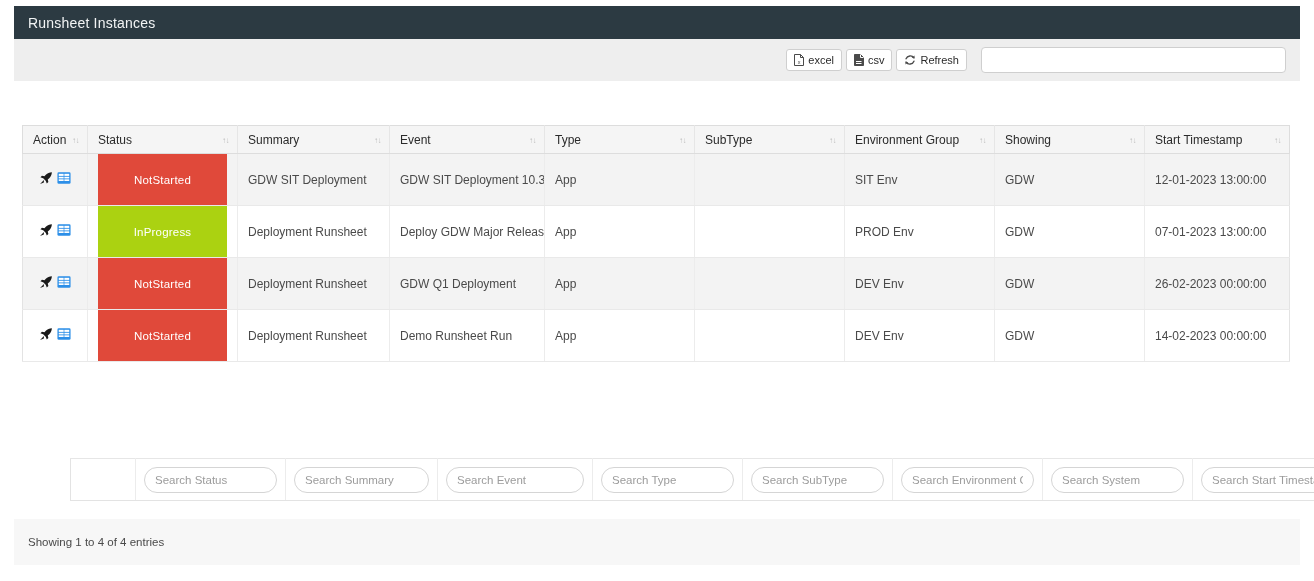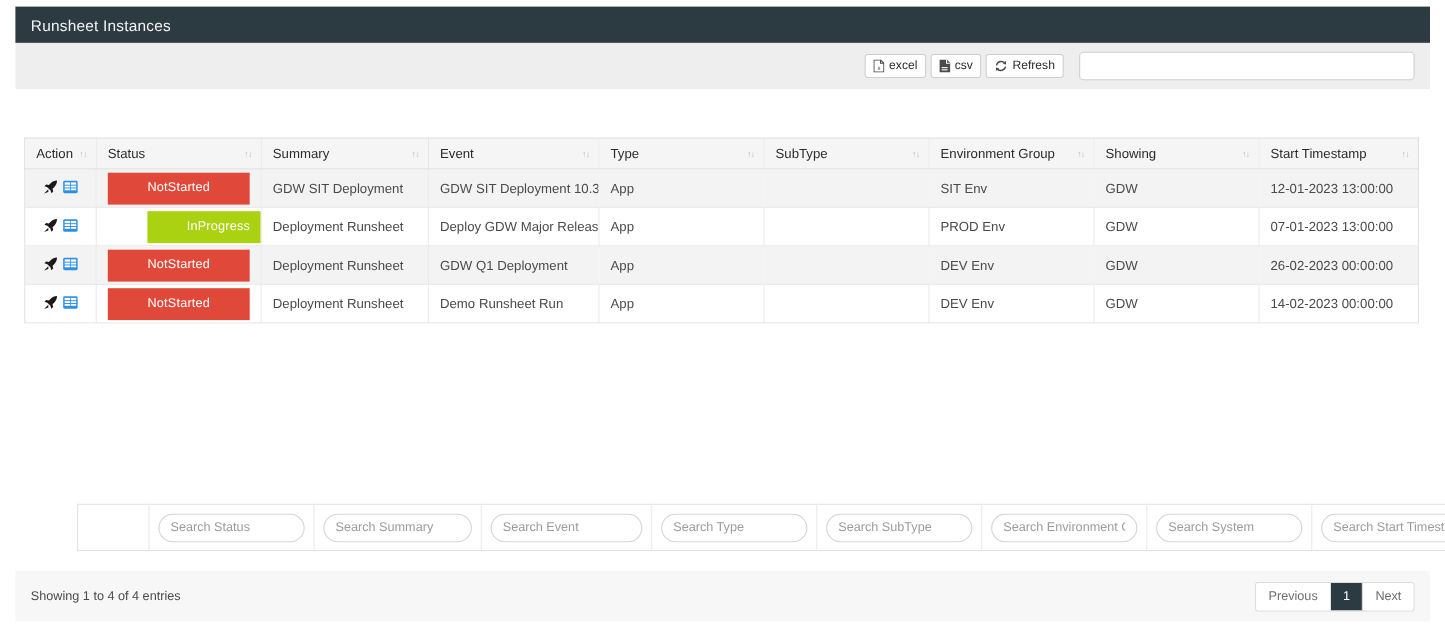--- a/index.html
+++ b/index.html
@@ -138,21 +138,21 @@
     cursor: pointer;
   }
   td.status-cell {
     padding: 0;
     border-right: none;
   }
   .status-badge {
     display: flex;
     align-items: center;
     justify-content: center;
-    height: 29px;
+    height: 51px;
     width: 100%;
     color: #ffffff;
     font-size: 11.5px;
     letter-spacing: .2px;
     text-align: right;
   }
 
   
   .filter-wrap {
     position: absolute;
@@ -335,21 +335,21 @@
                 </svg></span><span class="act-ico"><svg width="14" height="14" viewBox="0 0 16 16">
                   <rect x="0.5" y="1.5" width="15" height="13" rx="1.5" fill="#2c8fe8"></rect>
                   <rect x="2" y="3.2" width="5.6" height="2.4" fill="#ffffff"></rect>
                   <rect x="8.4" y="3.2" width="5.6" height="2.4" fill="#ffffff"></rect>
                   <rect x="2" y="6.6" width="5.6" height="1.9" fill="#ffffff"></rect>
                   <rect x="8.4" y="6.6" width="5.6" height="1.9" fill="#ffffff"></rect>
                   <rect x="2" y="9.5" width="5.6" height="1.9" fill="#ffffff"></rect>
                   <rect x="8.4" y="9.5" width="5.6" height="1.9" fill="#ffffff"></rect>
                 </svg></span></td>
             <td class="status-cell">
-              <div class="status-badge" style="background: rgb(171, 210, 17); margin-left: 36px;">InProgress</div>
+              <div class="status-badge" style="background: rgb(171, 210, 17);">InProgress</div>
             </td>
             <td>Deployment Runsheet</td>
             <td>Deploy GDW Major Release 1</td>
             <td>App</td>
             <td></td>
             <td>PROD Env</td>
             <td>GDW</td>
             <td>07-01-2023 13:00:00</td>
           </tr>
           <tr class="odd">
@@ -428,20 +428,15 @@
             <td><input type="text" class="col-search" placeholder="Search Environment Group" style=""></td>
             <td><input type="text" class="col-search" placeholder="Search System" style=""></td>
             <td><input type="text" class="col-search" placeholder="Search Start Timestamp" style=""></td>
           </tr>
       </tbody>
     </table>
   </div>
 
   <div class="footer">
     <div class="dt-info">Showing 1 to 4 of 4 entries</div>
-    <div class="pagination">
-        <div class="pg">Previous</div>
-        <div class="pg active">1</div>
-        <div class="pg">Next</div>
-      </div>
   </div>
 
 </div>
 
 </body></html>

